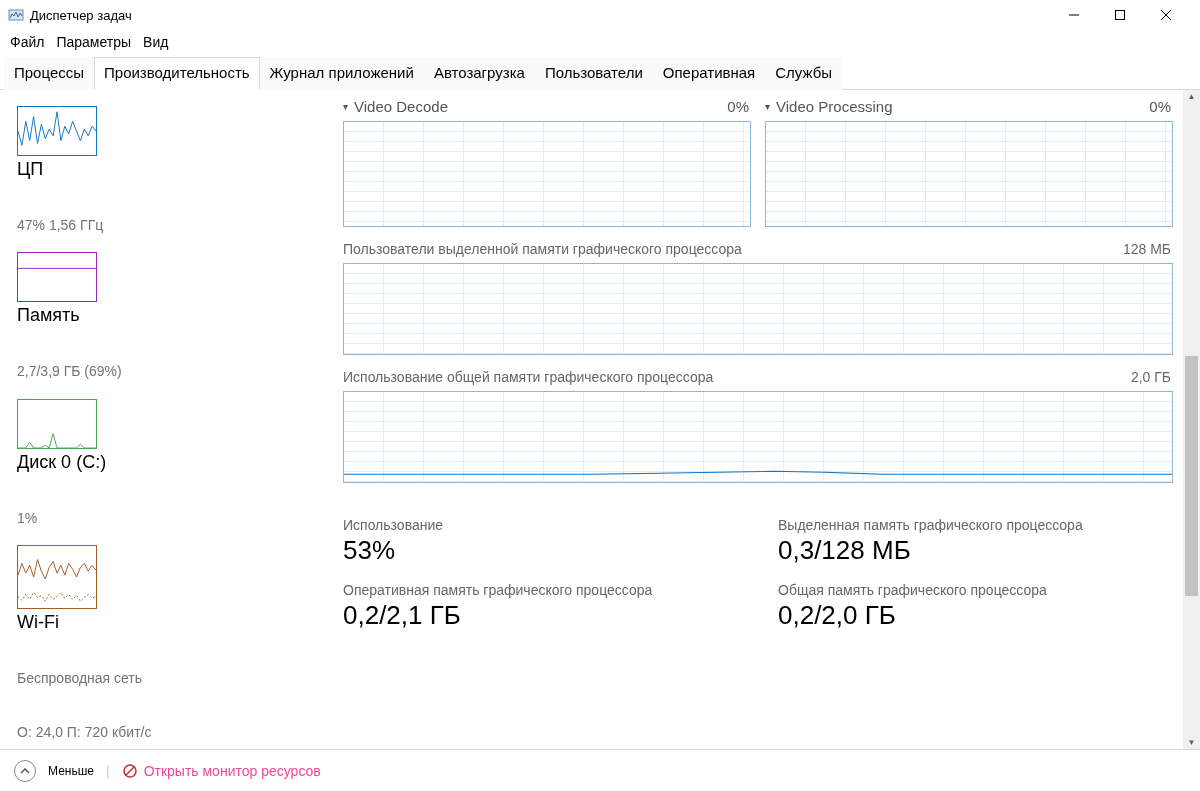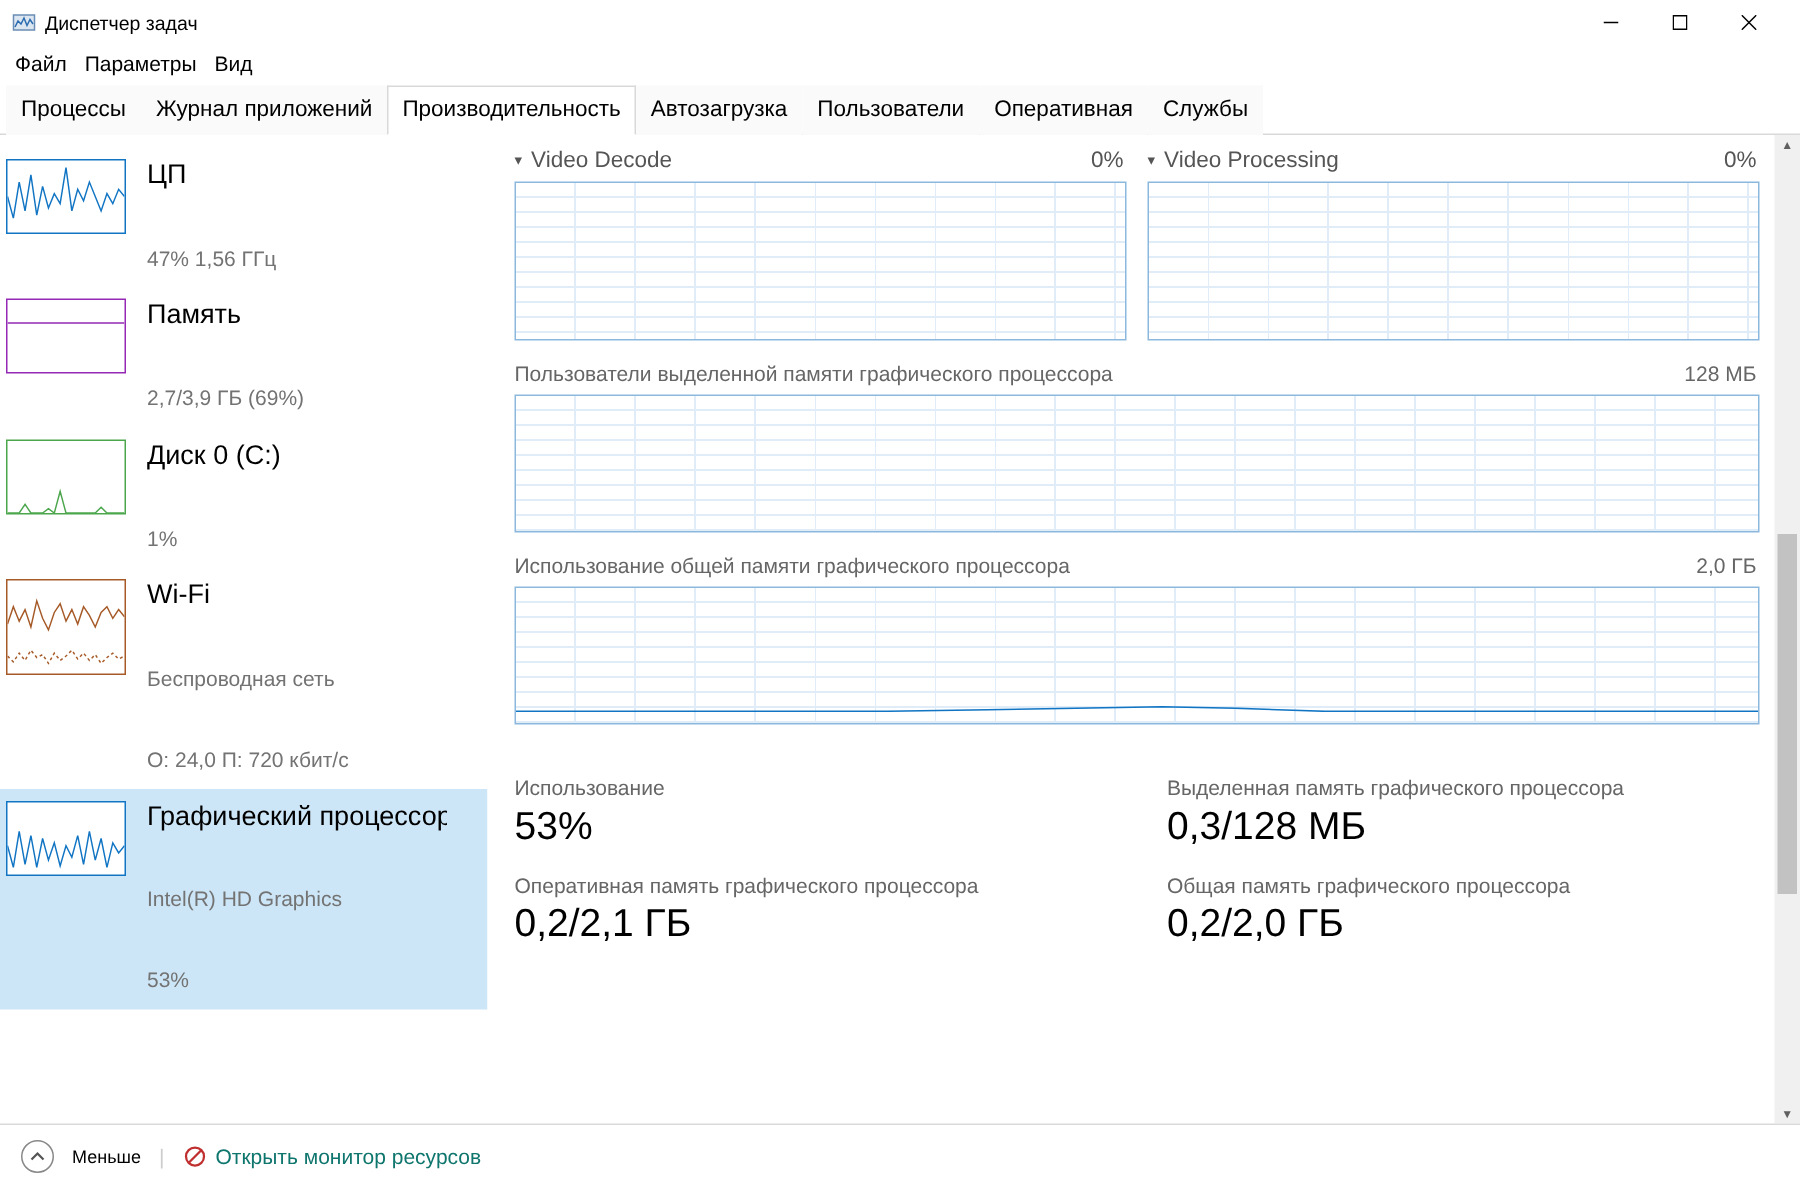--- a/index.html
+++ b/index.html
@@ -21,21 +21,21 @@
 
 .tabs { display: flex; border-bottom: 1px solid #d9d9d9; padding: 0 4px; }
 .tab { padding: 6px 9px 8px 9px; font-size: 15px; border: 1px solid transparent; border-bottom: none; position: relative; top: 1px; background:#fafafa;}
 .tab.active { border: 1px solid #d9d9d9; border-bottom: 1px solid #fff; background: #fff; }
 
 
 .body { flex: 1; display: flex; overflow: hidden; }
 
 
 .sidebar { width: 325px; padding-top: 8px; overflow-y: auto; }
-.side-item { display: flex; padding: 8px 10px 10px 4px; gap: 14px; cursor: default; }
+.side-item { display: flex; padding: 8px 10px 10px 17px; gap: 3px; cursor: default; flex-direction: column; }
 .side-item.selected { background: #cde6f7; }
 .thumb { width: 80px; height: 50px; border: 1px solid; position: relative; background: #fff; flex-shrink: 0; }
 .thumb.cpu { border-color: #1175c4; }
 .thumb.mem { border-color: #9528b4; }
 .thumb.disk { border-color: #4ca64c; }
 .thumb.wifi { border-color: #a65a28; }
 .thumb.gpu { border-color: #1175c4; }
 .thumb svg { position: absolute; left:0; top:0; width: 100%; height: 100%; }
 .side-text .t1 { font-size: 18px; line-height: 1.2; white-space: nowrap; overflow: hidden; text-overflow: clip; max-width:200px;}
 .side-text .t2, .side-text .t3 { font-size: 14px; color: #737373; line-height: 1.35; white-space: nowrap; margin-top: 35px;}
@@ -69,21 +69,21 @@
 .vscrollbar { width: 17px; background: #f0f0f0; display: flex; flex-direction: column; align-items: center; justify-content: space-between; padding: 2px 0; }
 .vscrollbar .arrow { font-size: 8px; color: #606060; }
 .vscrollbar .track { flex:1; width: 100%; position: relative; }
 .vscrollbar .thumb-sb { position:absolute; left:2px; right:2px; top:40%; height:240px; background:#c2c2c2;}
 
 
 .footer { border-top: 1px solid #d9d9d9; height: 42px; display: flex; align-items: center; padding: 0 14px; gap: 12px; }
 .footer .circ { width: 22px; height: 22px; border: 1px solid #888; border-radius: 50%; display:flex; align-items:center; justify-content:center; font-size:10px; color:#555;}
 .footer .less { font-size: 12px; }
 .footer .sep { color: #ccc; }
-.footer .rmlink { color: #0f766e; display: flex; align-items: flex-end; gap: 6px; font-size: 14px; }
+.footer .rmlink { color: #ec4899; display: flex; align-items: flex-end; gap: 6px; font-size: 14px; }
 .footer .rmicon { width: 16px; height: 16px; }
 </style>
 </head>
 <body>
 
 <div class="window">
 
   <div class="titlebar">
     <span class="app-icon">
       <svg viewBox="0 0 16 16">
@@ -112,22 +112,22 @@
   </div>
 
   <div class="menubar">
     <span class="mitem">Файл</span>
     <span class="mitem">Параметры</span>
     <span class="mitem">Вид</span>
   </div>
 
   <div class="tabs">
     <div class="tab">Процессы</div>
+    <div class="tab active">Производительность</div>
     <div class="tab">Журнал приложений</div>
-    <div class="tab active">Производительность</div>
     <div class="tab">Автозагрузка</div>
     <div class="tab">Пользователи</div>
     <div class="tab">Оперативная</div>
     <div class="tab">Службы</div>
   </div>
 
   <div class="body">
 
     <div class="sidebar">
 

